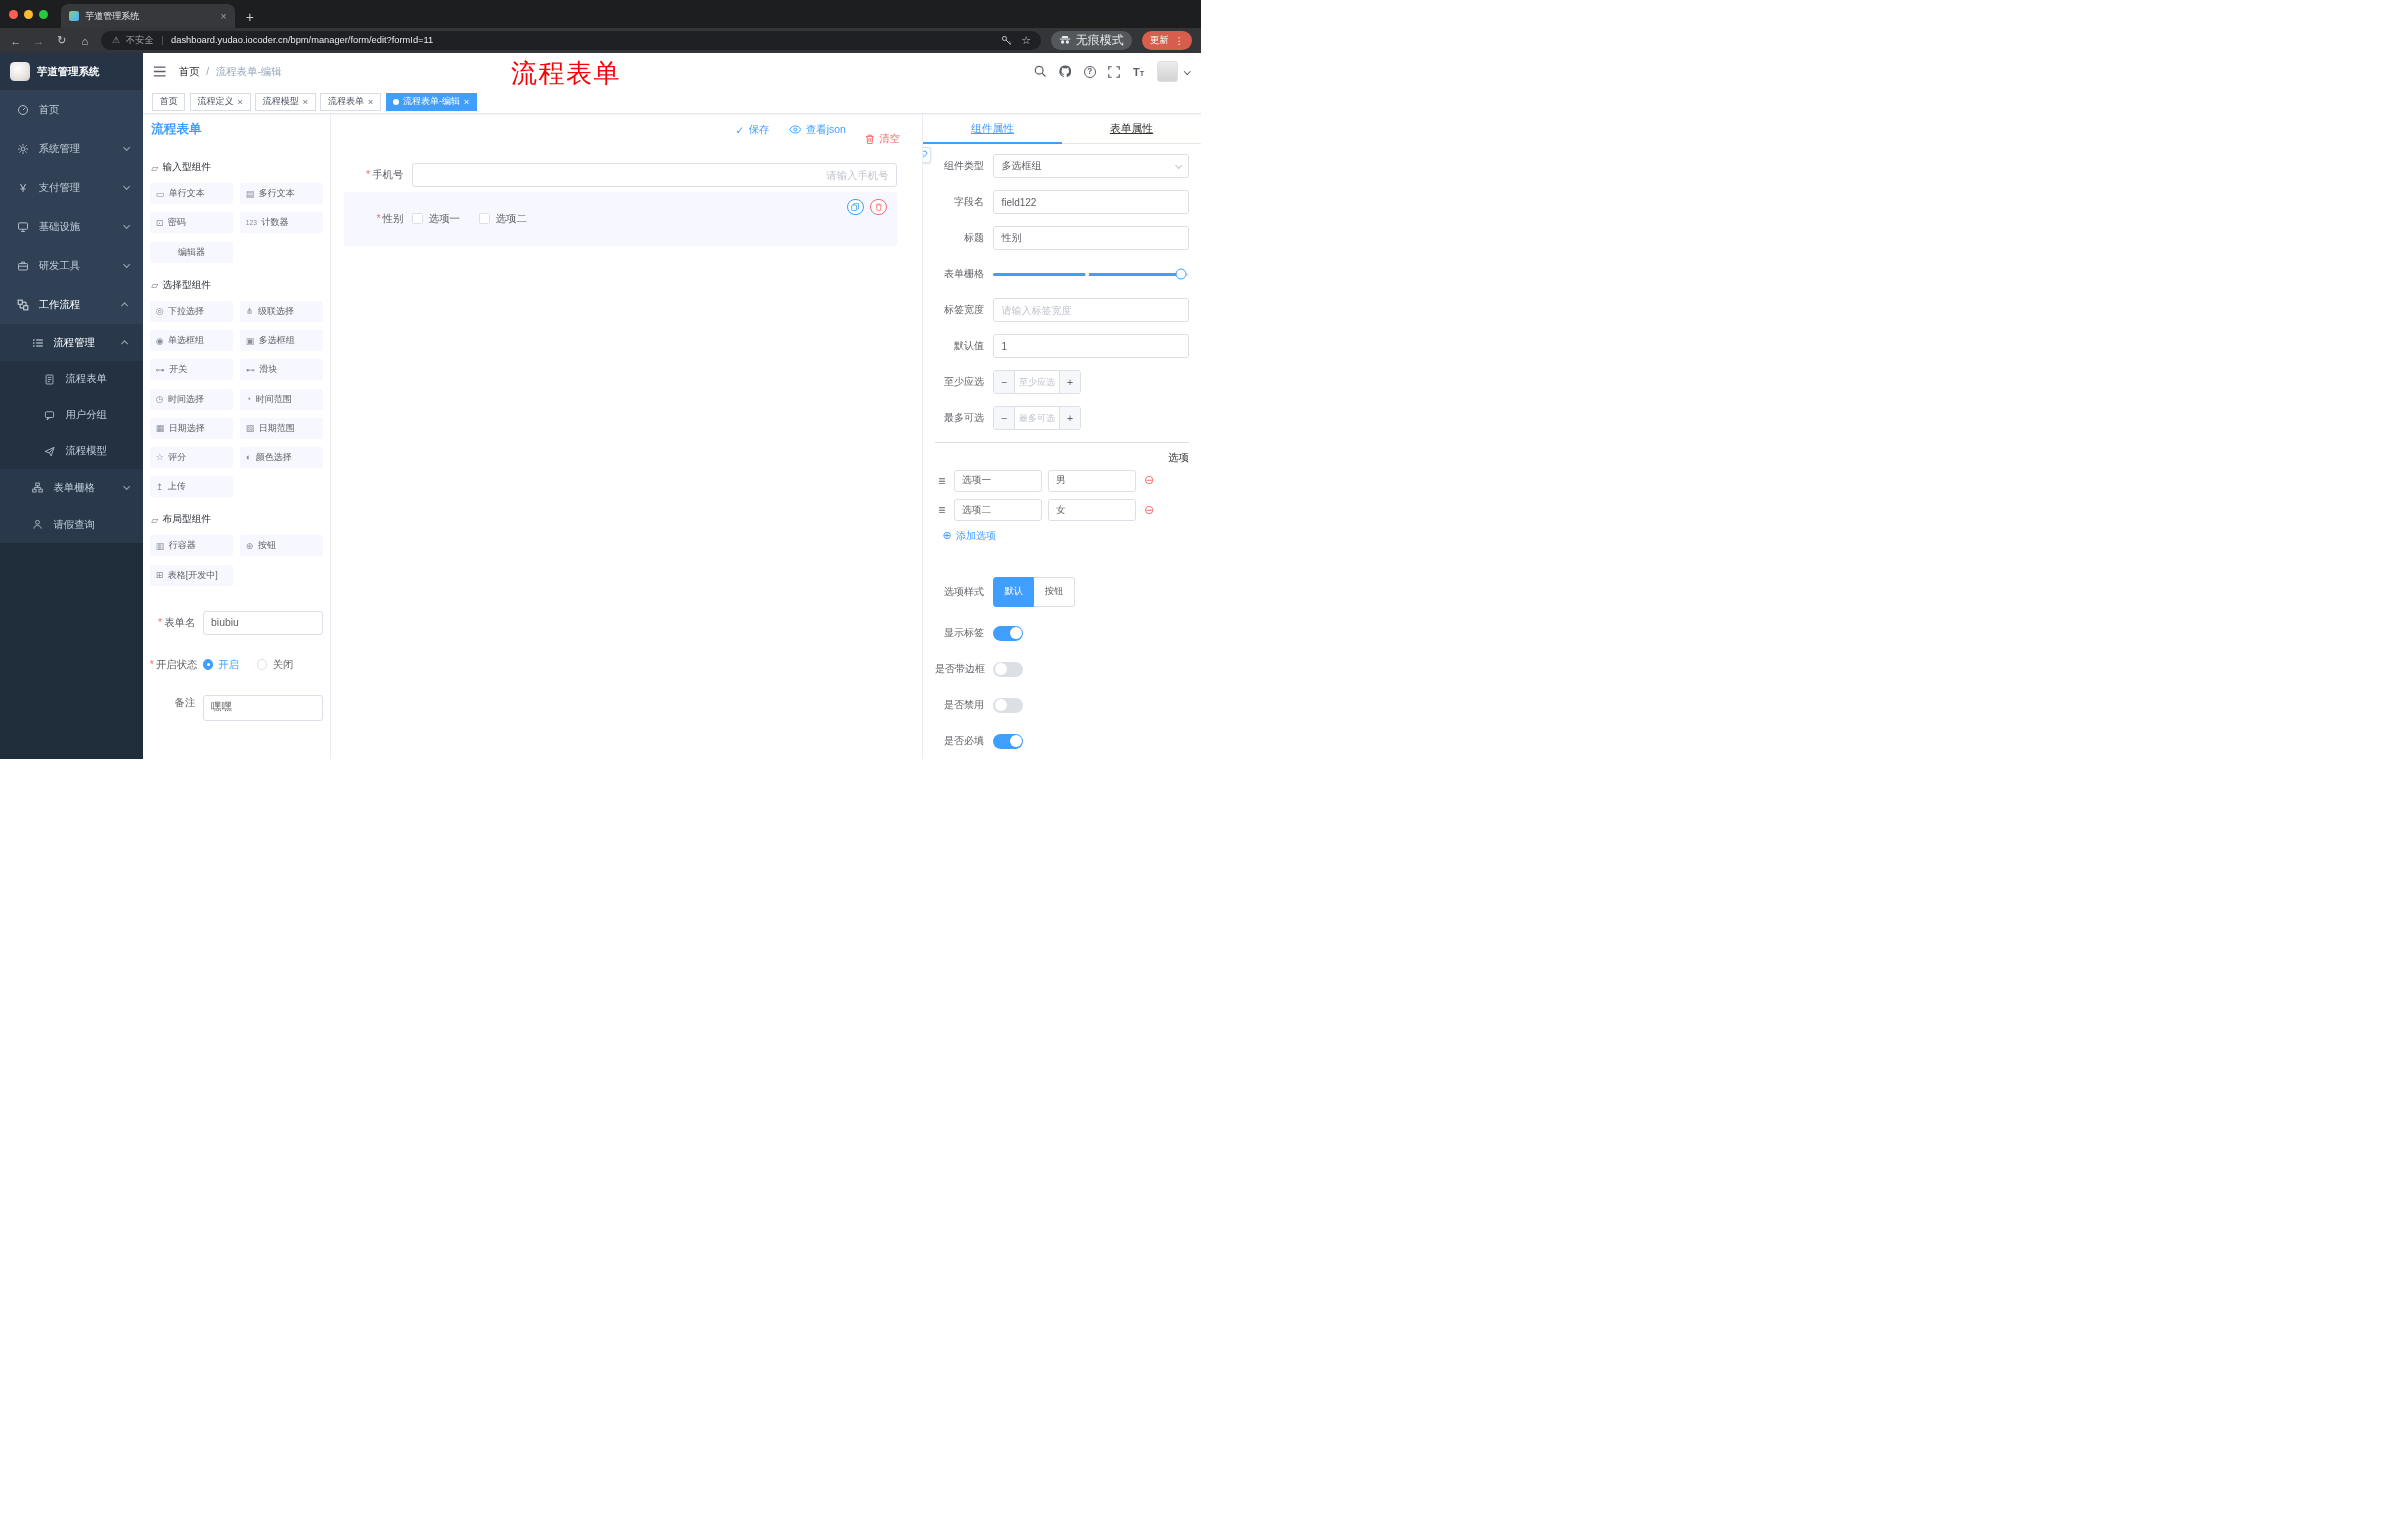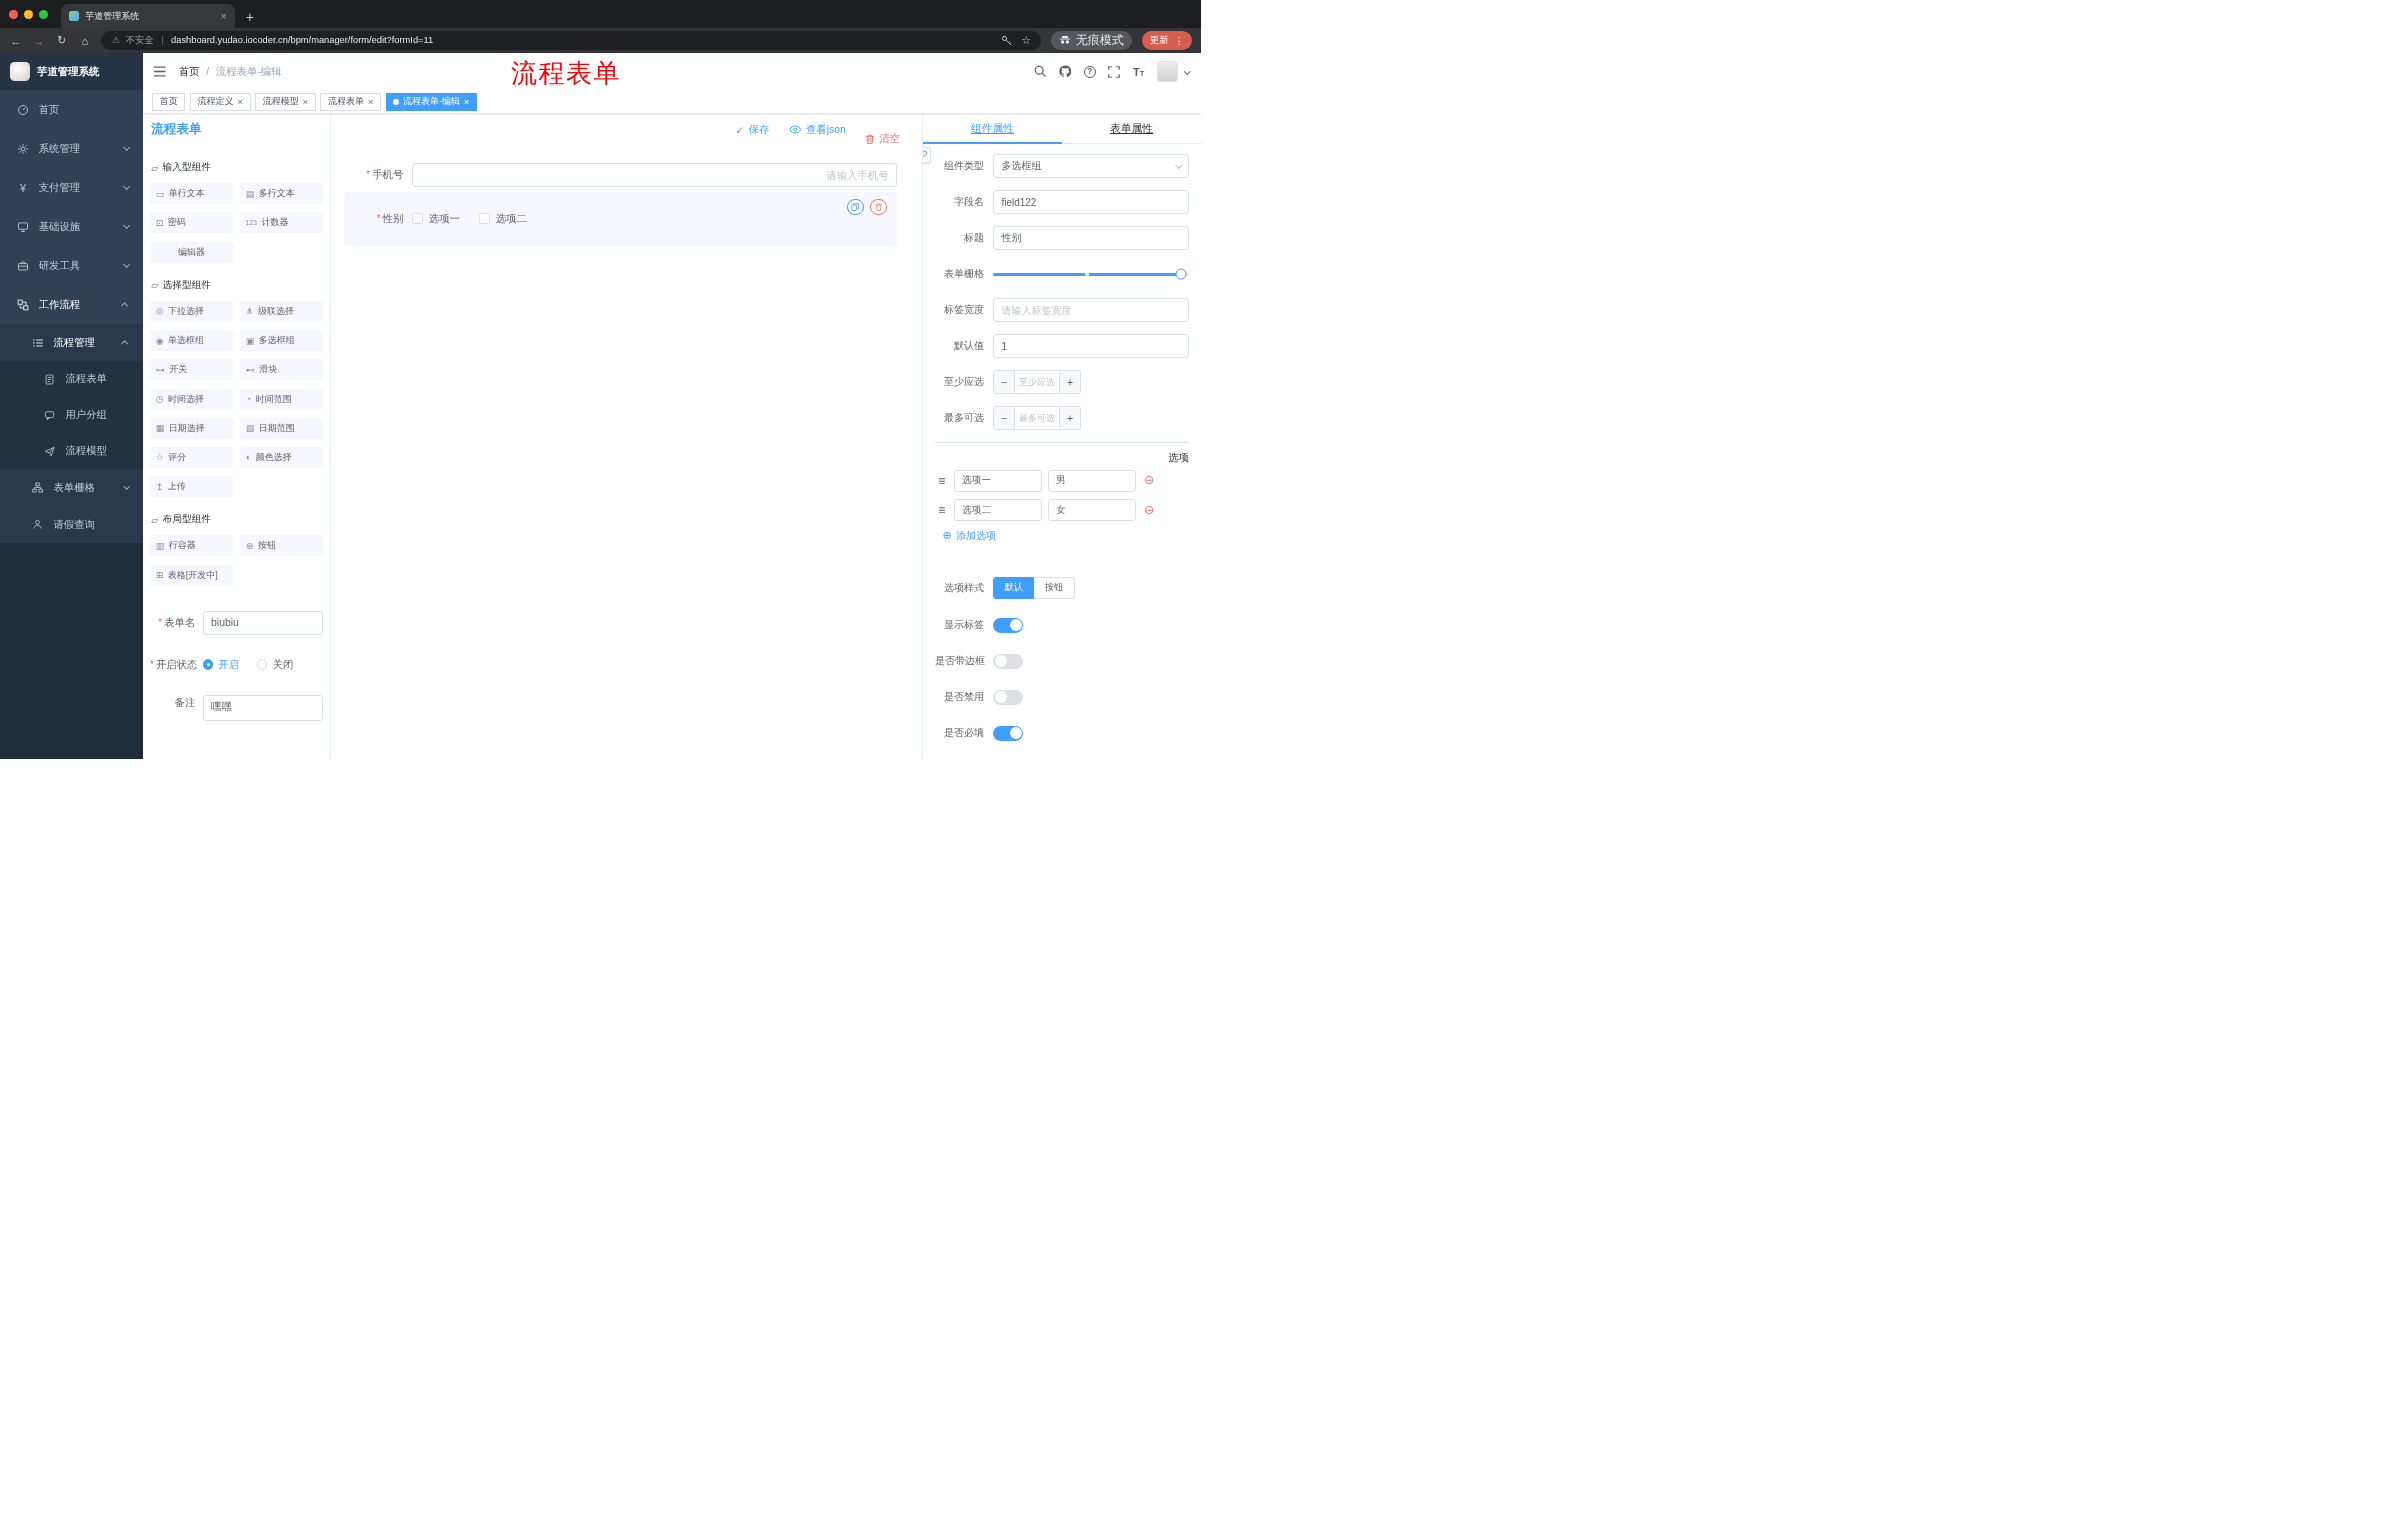--- a/index.html
+++ b/index.html
@@ -165,21 +165,21 @@
   .pdivider { border-top:0.7px solid #dcdfe6; margin:4.5px 0 7.4px; }
   .options-title { text-align:right; font-size:10.4px; color:#303133; margin-bottom:5px; }
   .opt-row { display:flex; align-items:center; gap:6px; margin-bottom:7.4px; }
   .drag-i { color:#606266; font-size:12px; width:13.4px; text-align:center; cursor:grab; flex-shrink:0; }
   .opt-input { width:88px; height:22px; border:0.7px solid #dcdfe6; border-radius:3px; padding:0 6.7px;
                font-size:9.7px; color:#606266; outline:none; font-family:inherit; }
   .remove-i { color:#f56c6c; font-size:12.6px; margin-left:1.5px; cursor:pointer; line-height:1; }
   .add-option { display:flex; align-items:center; gap:4.5px; color:#409eff; font-size:10px; margin:4.5px 0 34px 7.4px; cursor:pointer; }
   .style-row { margin-bottom:19.3px; }
   .btn-group { display:flex; }
-  .bg-item { height:22px; padding:0 10.4px; display:flex; align-items:center; border:0.7px solid #dcdfe6;
+  .bg-item { height:30px; padding:0 10.4px; display:flex; align-items:center; border:0.7px solid #dcdfe6;
              font-size:9.3px; color:#606266; background:#fff; cursor:pointer; }
   .bg-item.first { border-radius:3px 0 0 3px; }
   .bg-item.last { border-radius:0 3px 3px 0; border-left:none; }
   .bg-item.active { background:#409eff; border-color:#409eff; color:#fff; }
   .sw-row { display:flex; align-items:center; margin-bottom:21px; }
   .switch { width:30px; height:15px; border-radius:7.4px; background:#dcdfe6; position:relative; cursor:pointer; flex-shrink:0; }
   .switch::after { content:""; position:absolute; top:1.5px; left:1.5px; width:12px; height:12px; border-radius:50%; background:#fff; }
   .switch.on { background:#409eff; }
   .switch.on::after { left:auto; right:1.5px; }
 

